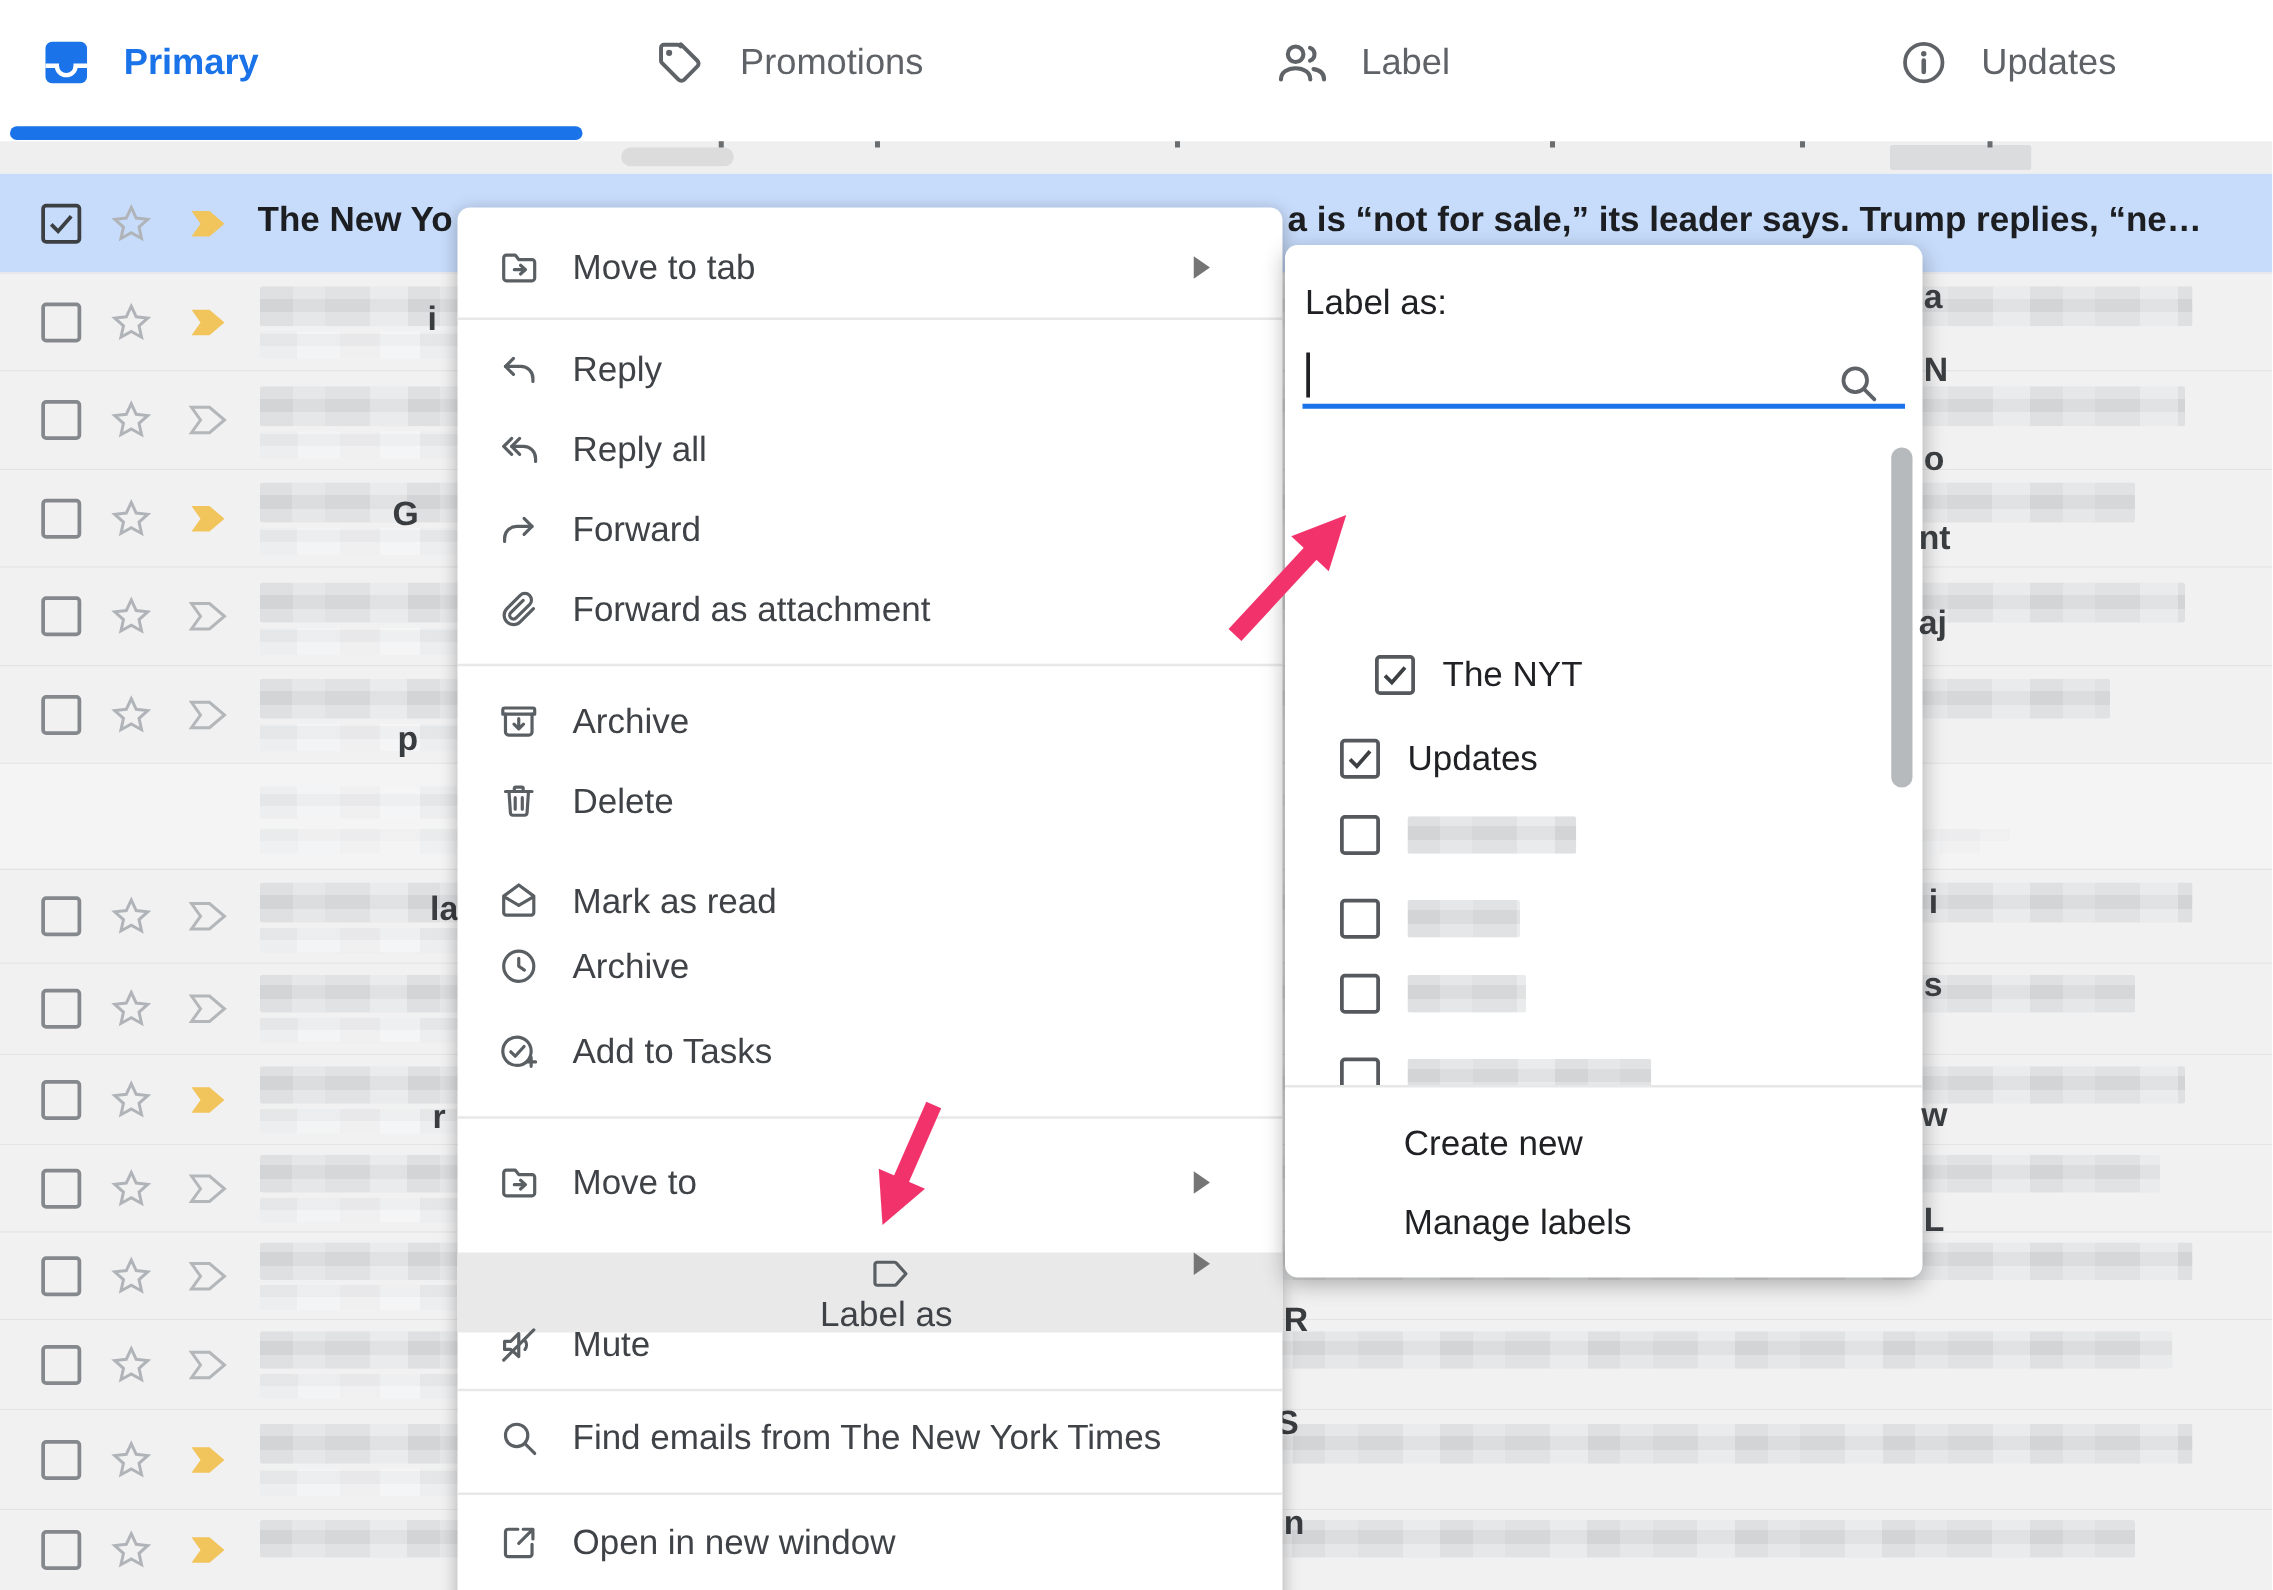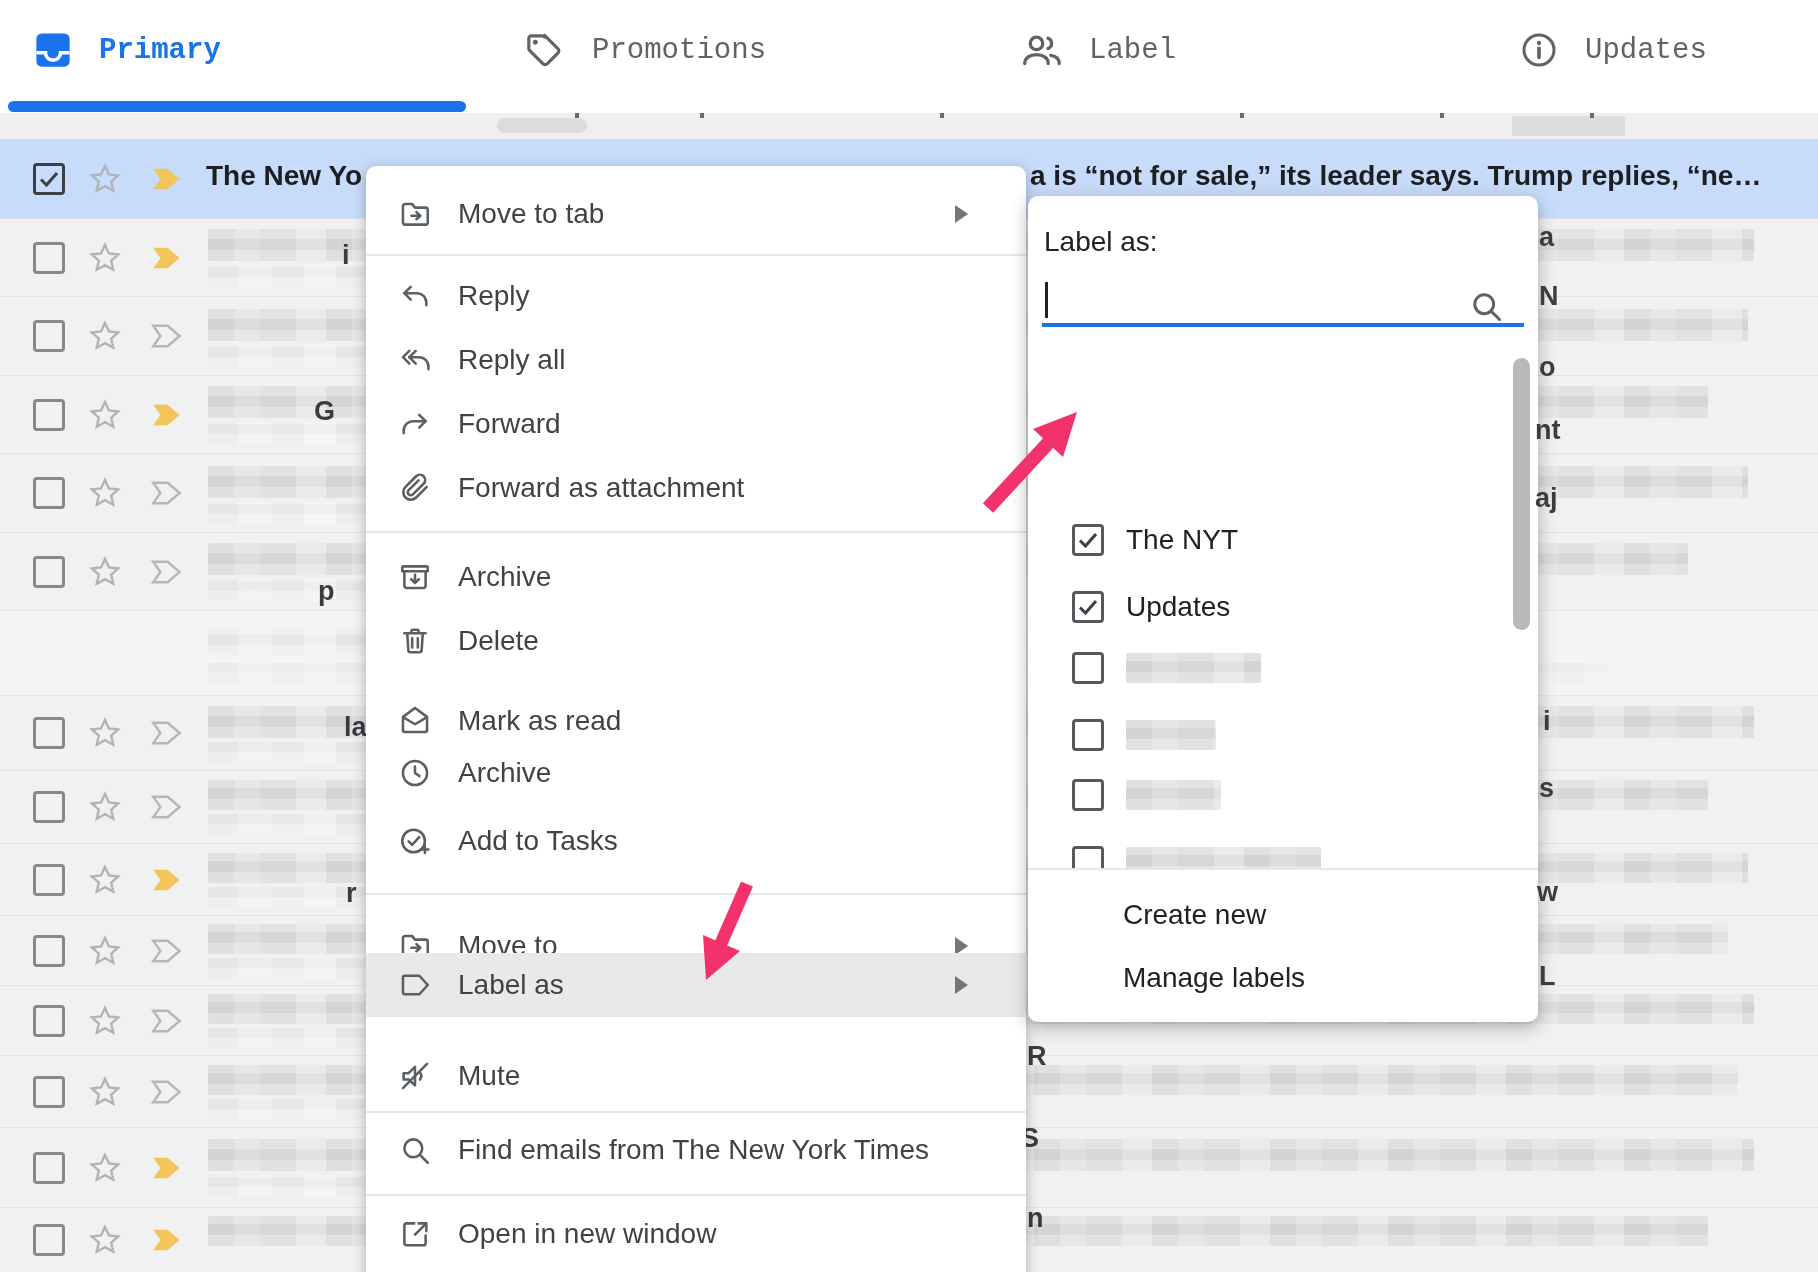--- a/index.html
+++ b/index.html
@@ -1,21 +1,21 @@
 <!DOCTYPE html>
 <html><head>
 <meta charset="utf-8">
 <style>
   html,body{margin:0;padding:0;background:#fff;}
   #canvas{position:relative;width:1818px;height:1272px;overflow:hidden;
     font-family:"Liberation Sans",sans-serif;color:#202124;background:#fff;}
   
   .tabbar{position:absolute;left:0;top:0;width:1818px;height:113px;background:#fff;}
   .tab{position:absolute;top:0;height:100px;display:flex;align-items:center;cursor:pointer;}
-  .tab .tlabel{font-size:29px;color:#5f6368;font-family:Liberation Mono, monospace;}
+  .tab .tlabel{font-size:29px;color:#5f6368;}
   .tab.active .tlabel{color:#1a73e8;font-weight:bold;}
   .tab svg{display:block;}
   .tab-underline{position:absolute;left:8px;top:101px;width:458px;height:11px;background:#1a73e8;border-radius:6px;}
   
   .strip{position:absolute;left:0;top:113px;width:1818px;height:26px;background:#efefef;}
   .strip .pill{position:absolute;left:497px;top:5px;width:90px;height:15px;background:#dcdcdc;border-radius:8px;}
   .strip .blk{position:absolute;top:3px;height:20px;background:#dbdcde;border-radius:2px;}
   .strip .tick{position:absolute;top:0px;width:4px;height:5px;background:#6a6d70;}
   
   .row{position:absolute;left:0;width:1818px;background:#f1f1f2;border-top:1px solid #e3e4e5;box-sizing:border-box;}
@@ -406,21 +406,21 @@
     </div>
     <div class="mdiv" style="top:727px;"></div>
     <div class="mi" style="top:748px;">
       <span class="ic"><svg viewBox="0 0 24 24">
             <path d="M3.5 6.5c0-.8.7-1.5 1.5-1.5h5l2 2.5h7.5c.8 0 1.5.7 1.5 1.5v9c0 .8-.7 1.5-1.5 1.5H5c-.8 0-1.5-.7-1.5-1.5z"></path>
             <path d="M9.5 13.2h5.5M13 10.7l2.8 2.5-2.8 2.5"></path>
           </svg></span>
       <span class="ml">Move to</span>
       <span class="subarrow"></span>
     </div>
-    <div class="mi hl" style="top:787px;">
+    <div class="mi hl" style="top:836px;flex-direction:column;">
       <span class="ic"><svg viewBox="0 0 24 24">
             <path d="M3.5 6.8c0-.7.6-1.3 1.3-1.3h9.8c.4 0 .8.2 1 .5l5.4 6-5.4 6c-.2.3-.6.5-1 .5H4.8c-.7 0-1.3-.6-1.3-1.3z"></path>
           </svg></span>
       <span class="ml">Label as</span>
       <span class="subarrow"></span>
     </div>
     <div class="mi" style="top:878px;">
       <span class="ic"><svg viewBox="0 0 24 24">
             <path d="M4 10v4.5h3.5L12 18.5V5.5L7.5 10z"></path>
             <path d="M15.5 9.5a4 4 0 0 1 0 5"></path>
@@ -449,21 +449,21 @@
   <div class="popup">
     <div class="pp-title">Label as:</div>
     <input class="pp-input" type="text" value="" style="">
     <div class="pp-caret"></div>
     <div class="pp-underline"></div>
     <svg class="pp-search" viewBox="0 0 24 24">
         <circle cx="10.8" cy="10.8" r="6.3"></circle>
         <path d="M15.5 15.5L21 21"></path>
       </svg>
     <div class="pp-list">
-      <div class="pp-item checked-true" style="top:176px;">
+      <div class="pp-item checked-true" style="top:176px;padding-left:28px;">
         <span class="pp-cb">
             <svg>
               <use href="#i-check"></use>
             </svg>
           </span>
         <span class="pp-name">The NYT</span>
       </div>
       <div class="pp-item checked-true" style="top:243px;">
         <span class="pp-cb">
             <svg>

